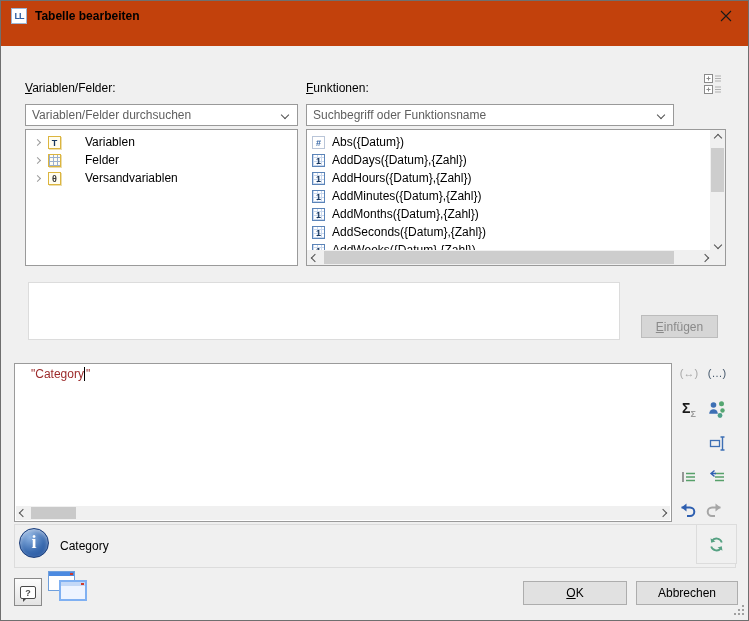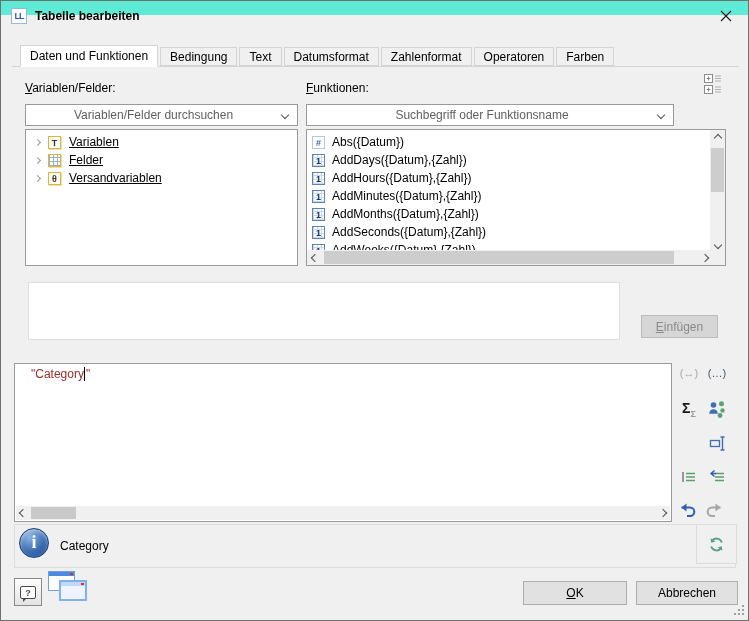--- a/index.html
+++ b/index.html
@@ -3,57 +3,57 @@
 <meta charset="utf-8">
 <style>
   html,body{margin:0;padding:0;background:#e8e8e8;}
   *{box-sizing:border-box;}
   .dialog{
     position:relative;width:749px;height:621px;background:#f0f0f0;
     border:1px solid #6f6f6f;overflow:hidden;
     font-family:"Liberation Sans", sans-serif;font-size:12px;color:#000;
   }
   
-  .titlebar{position:absolute;left:0;top:0;width:100%;height:14px;background:#5eead4;}
+  .titlebar{position:absolute;left:0;top:0;width:100%;height:45px;background:#c2410c;}
   .app-icon{position:absolute;left:10px;top:7px;width:16px;height:16px;border:1px solid #9cb6d5;
     color:#2f5fa3;font-weight:bold;font-size:9px;line-height:14px;text-align:center;letter-spacing:-1px;background:#fff;}
   .win-title{position:absolute;left:34px;top:0;line-height:30px;font-weight:bold;}
   .close-btn{position:absolute;right:0;top:0;width:45px;height:29px;display:flex;align-items:center;justify-content:center;cursor:pointer;}
   
   .tabbar{position:absolute;left:11px;top:44px;width:727px;height:22px;display:flex;align-items:flex-end;padding-left:8px;border-bottom:1px solid #d4d4d4;}
   .tab{height:19px;line-height:18px;padding:0 9px;border:1px solid #d4d4d4;background:#f0f0f0;margin-right:2px;white-space:nowrap;cursor:pointer;}
   .tab.active{height:22px;line-height:21px;background:#fff;border-bottom:1px solid #fff;margin-bottom:-1px;z-index:2;}
   
   .sec-label{position:absolute;white-space:nowrap;}
   .ak{text-decoration:underline;}
   
   .combo{position:absolute;height:22px;background:#fff;border:1px solid #999;}
   .combo input{position:absolute;left:0;top:0;width:100%;height:100%;border:none;outline:none;padding:0 22px 0 6px;
-    font-family:"Liberation Sans", sans-serif;font-size:12px;background:transparent;color:#000;text-align:center;}
+    font-family:"Liberation Sans", sans-serif;font-size:12px;background:transparent;color:#000;}
   .combo input::placeholder{color:#5f5f5f;opacity:1;}
   .combo .chev{position:absolute;right:9px;top:7px;}
   
   .chev{display:inline-block;width:6px;height:6px;border-right:1.5px solid #505050;border-bottom:1.5px solid #505050;}
   .chev.down{transform:rotate(45deg);}
   .chev.up{transform:rotate(-135deg);}
   .chev.left{transform:rotate(135deg);}
   .chev.right{transform:rotate(-45deg);}
   .chev.small{width:5px;height:5px;border-width:1.2px;border-color:#9a9a9a;}
   
   .listbox{position:absolute;background:#fff;border:1px solid #9a9a9a;}
   .tree{left:24px;top:128px;width:273px;height:137px;padding-top:3px;}
   .tree-row{height:18px;display:flex;align-items:center;cursor:default;}
   .tree-row .chev{margin-left:9px;}
   .tree-icon{width:13px;height:13px;border:1px solid #dcb53f;background:#fffdf0;margin-left:8px;position:relative;flex:none;box-shadow:1px 1px 0 #ecdeae;}
   .tree-icon::before{position:absolute;left:0;top:0;width:100%;text-align:center;font:bold 9px/12px "Liberation Sans",sans-serif;}
   .i-text-variable::before{content:"T";color:#17365d;}
   .i-shipping-variable::before{content:"θ";color:#3a3a3a;}
   .i-table-field{background-image:linear-gradient(#9bb0cf 1px,transparent 1px),linear-gradient(90deg,#9bb0cf 1px,transparent 1px);
     background-size:4px 4px;background-position:0px 2px;}
-  .tree-row .lbl{margin-left:8px;text-decoration:underline;}
+  .tree-row .lbl{margin-left:24px;}
   
   .fnlist{left:305px;top:128px;width:420px;height:137px;}
   .fn-content{position:absolute;left:0;top:0;right:15px;bottom:15px;overflow:hidden;padding-top:3px;}
   .fn-row{height:18px;display:flex;align-items:center;cursor:default;}
   .fn-icon{width:13px;height:13px;border:1px solid #8fa9c9;background:#fff;margin-left:5px;position:relative;flex:none;}
   .fn-icon::before{position:absolute;left:0;top:0;width:100%;text-align:center;font:bold 9px/12px "Liberation Sans",sans-serif;}
   .i-number{border-color:#b9c5d8;}
   .i-number::before{content:"#";color:#3465a4;}
   .i-date{border-color:#5b84b8;background-image:linear-gradient(#c9d8ee 1px,transparent 1px),linear-gradient(90deg,#c9d8ee 1px,transparent 1px);background-size:4px 4px;background-position:0 2px;}
   .i-date::before{content:"1";color:#17365d;}
@@ -127,29 +127,20 @@
   <div class="titlebar">
     <div class="app-icon">LL</div>
     <div class="win-title">Tabelle bearbeiten</div>
     <div class="close-btn">
       <svg width="12" height="12" viewBox="0 0 12 12">
           <path d="M1 1 L11 11 M11 1 L1 11" stroke="#1a1a1a" stroke-width="1.1" fill="none"></path>
         </svg>
     </div>
   </div>
 
-  <div class="tabbar">
-    <div class="tab active">Daten und Funktionen</div>
-    <div class="tab">Bedingung</div>
-    <div class="tab">Text</div>
-    <div class="tab">Datumsformat</div>
-    <div class="tab">Zahlenformat</div>
-    <div class="tab">Operatoren</div>
-    <div class="tab">Farben</div>
-  </div>
 
   <div class="sec-label" style="left:24px;top:80px;"><span class="ak">V</span><span>ariablen/Felder:</span></div>
 
   <div class="combo" style="left:24px;top:103px;width:273px;">
     <input value="" placeholder="Variablen/Felder durchsuchen" style="">
     <span class="chev down"></span>
   </div>
 
   <div class="listbox tree">
     <div class="tree-row">

